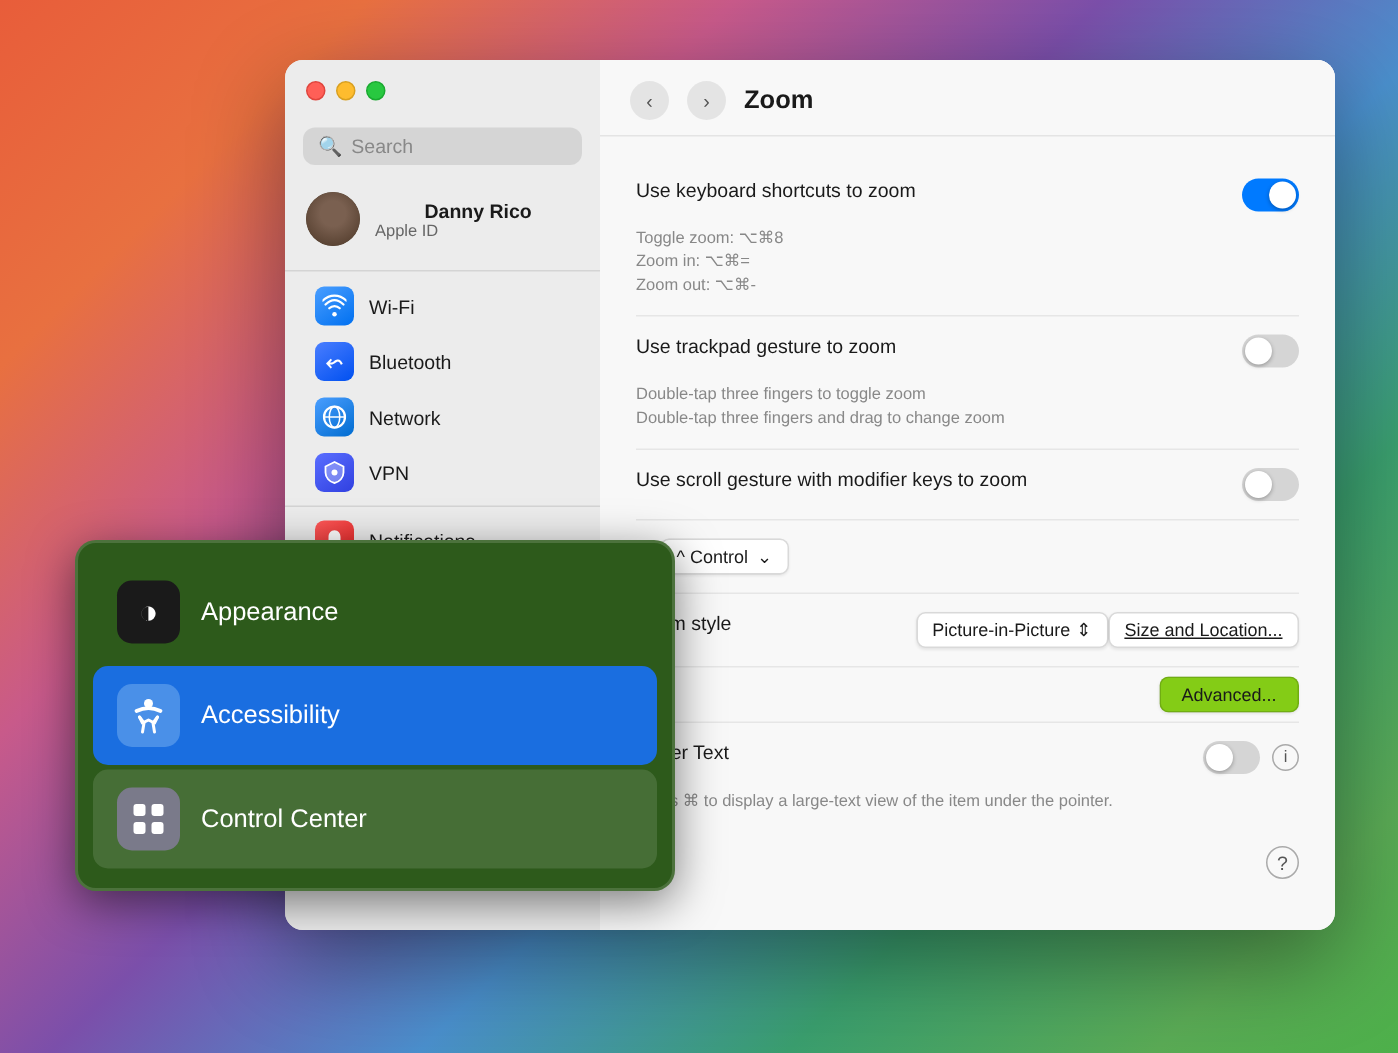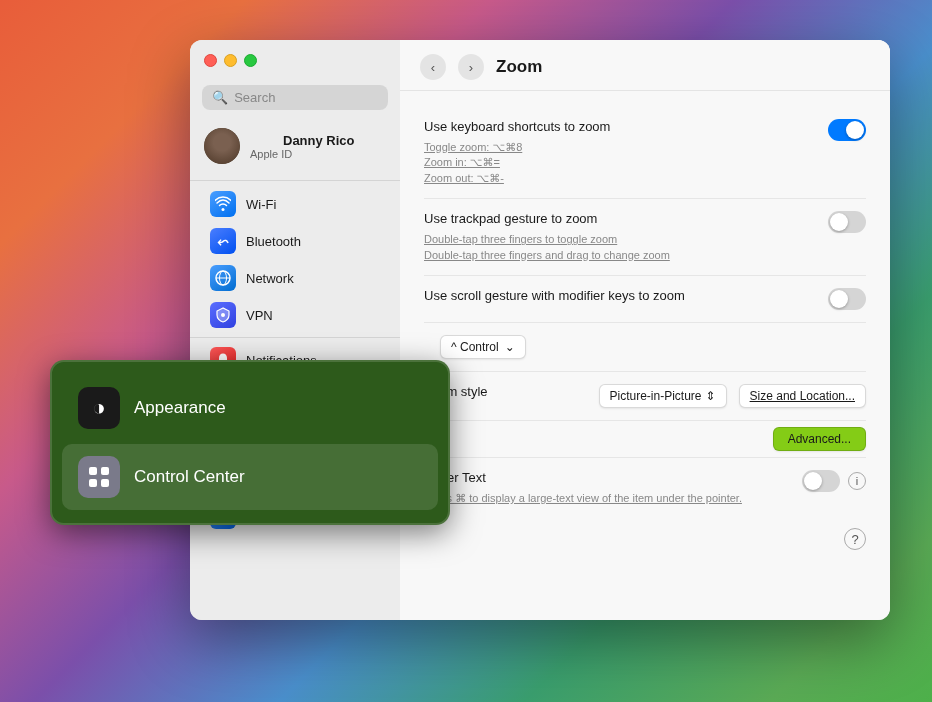--- a/index.html
+++ b/index.html
@@ -222,23 +222,22 @@
 
     .setting-title {
       font-size: 13px;
       color: #1a1a1a;
       font-weight: 400;
     }
 
     .setting-sub {
       font-size: 11px;
       color: #888;
-      margin-top: 6px;
+      margin-top: 18px;
       line-height: 1.4;
-      text-decoration: underline;
     }
 
     .setting-control {
       display: flex;
       align-items: center;
       gap: 8px;
       margin-left: 16px;
       flex-shrink: 0;
     }
 
@@ -284,21 +283,21 @@
       color: #1a1a1a;
       cursor: pointer;
       display: flex;
       align-items: center;
       gap: 6px;
       box-shadow: 0 1px 2px rgba(0,0,0,0.08);
     }
 
     .zoom-style-wrap {
       display: flex;
-      gap: 12px;
+      gap: 0;
     }
 
     .segmented-btn {
       background: white;
       border: 1px solid rgba(0,0,0,0.15);
       border-radius: 6px;
       padding: 4px 10px;
       font-size: 12px;
       color: #1a1a1a;
       cursor: pointer;
@@ -684,20 +683,32 @@
 
 <div class="zoomed-popup">
 
   <div class="zoomed-item zoomed-item-appearance">
     <div class="zoomed-icon zoomed-icon-appearance">
       ◑
     </div>
     <span class="zoomed-label">Appearance</span>
   </div>
 
+  <div class="zoomed-item zoomed-item-accessibility">
+    <div class="zoomed-icon zoomed-icon-accessibility">
+      <svg width="26" height="26" viewBox="0 0 26 26" fill="none">
+        <circle cx="13" cy="5" r="3" fill="white"></circle>
+        <path d="M5 10c2-1 5-2 8-2s6 1 8 2" stroke="white" stroke-width="2.5" stroke-linecap="round"></path>
+        <path d="M9 24l1-6-3-4" stroke="white" stroke-width="2" stroke-linecap="round"></path>
+        <path d="M17 24l-1-6 3-4" stroke="white" stroke-width="2" stroke-linecap="round"></path>
+        <path d="M7 14l2 4 4-2 4 2 2-4" stroke="white" stroke-width="2" stroke-linecap="round" stroke-linejoin="round"></path>
+      </svg>
+    </div>
+    <span class="zoomed-label">Accessibility</span>
+  </div>
 
   <div class="zoomed-item zoomed-item-control">
     <div class="zoomed-icon zoomed-icon-control">
       <svg width="26" height="26" viewBox="0 0 26 26" fill="none">
         <rect x="3" y="3" width="8" height="8" rx="2" fill="white"></rect>
         <rect x="15" y="3" width="8" height="8" rx="2" fill="white"></rect>
         <rect x="3" y="15" width="8" height="8" rx="2" fill="white"></rect>
         <rect x="15" y="15" width="8" height="8" rx="2" fill="white"></rect>
       </svg>
     </div>

